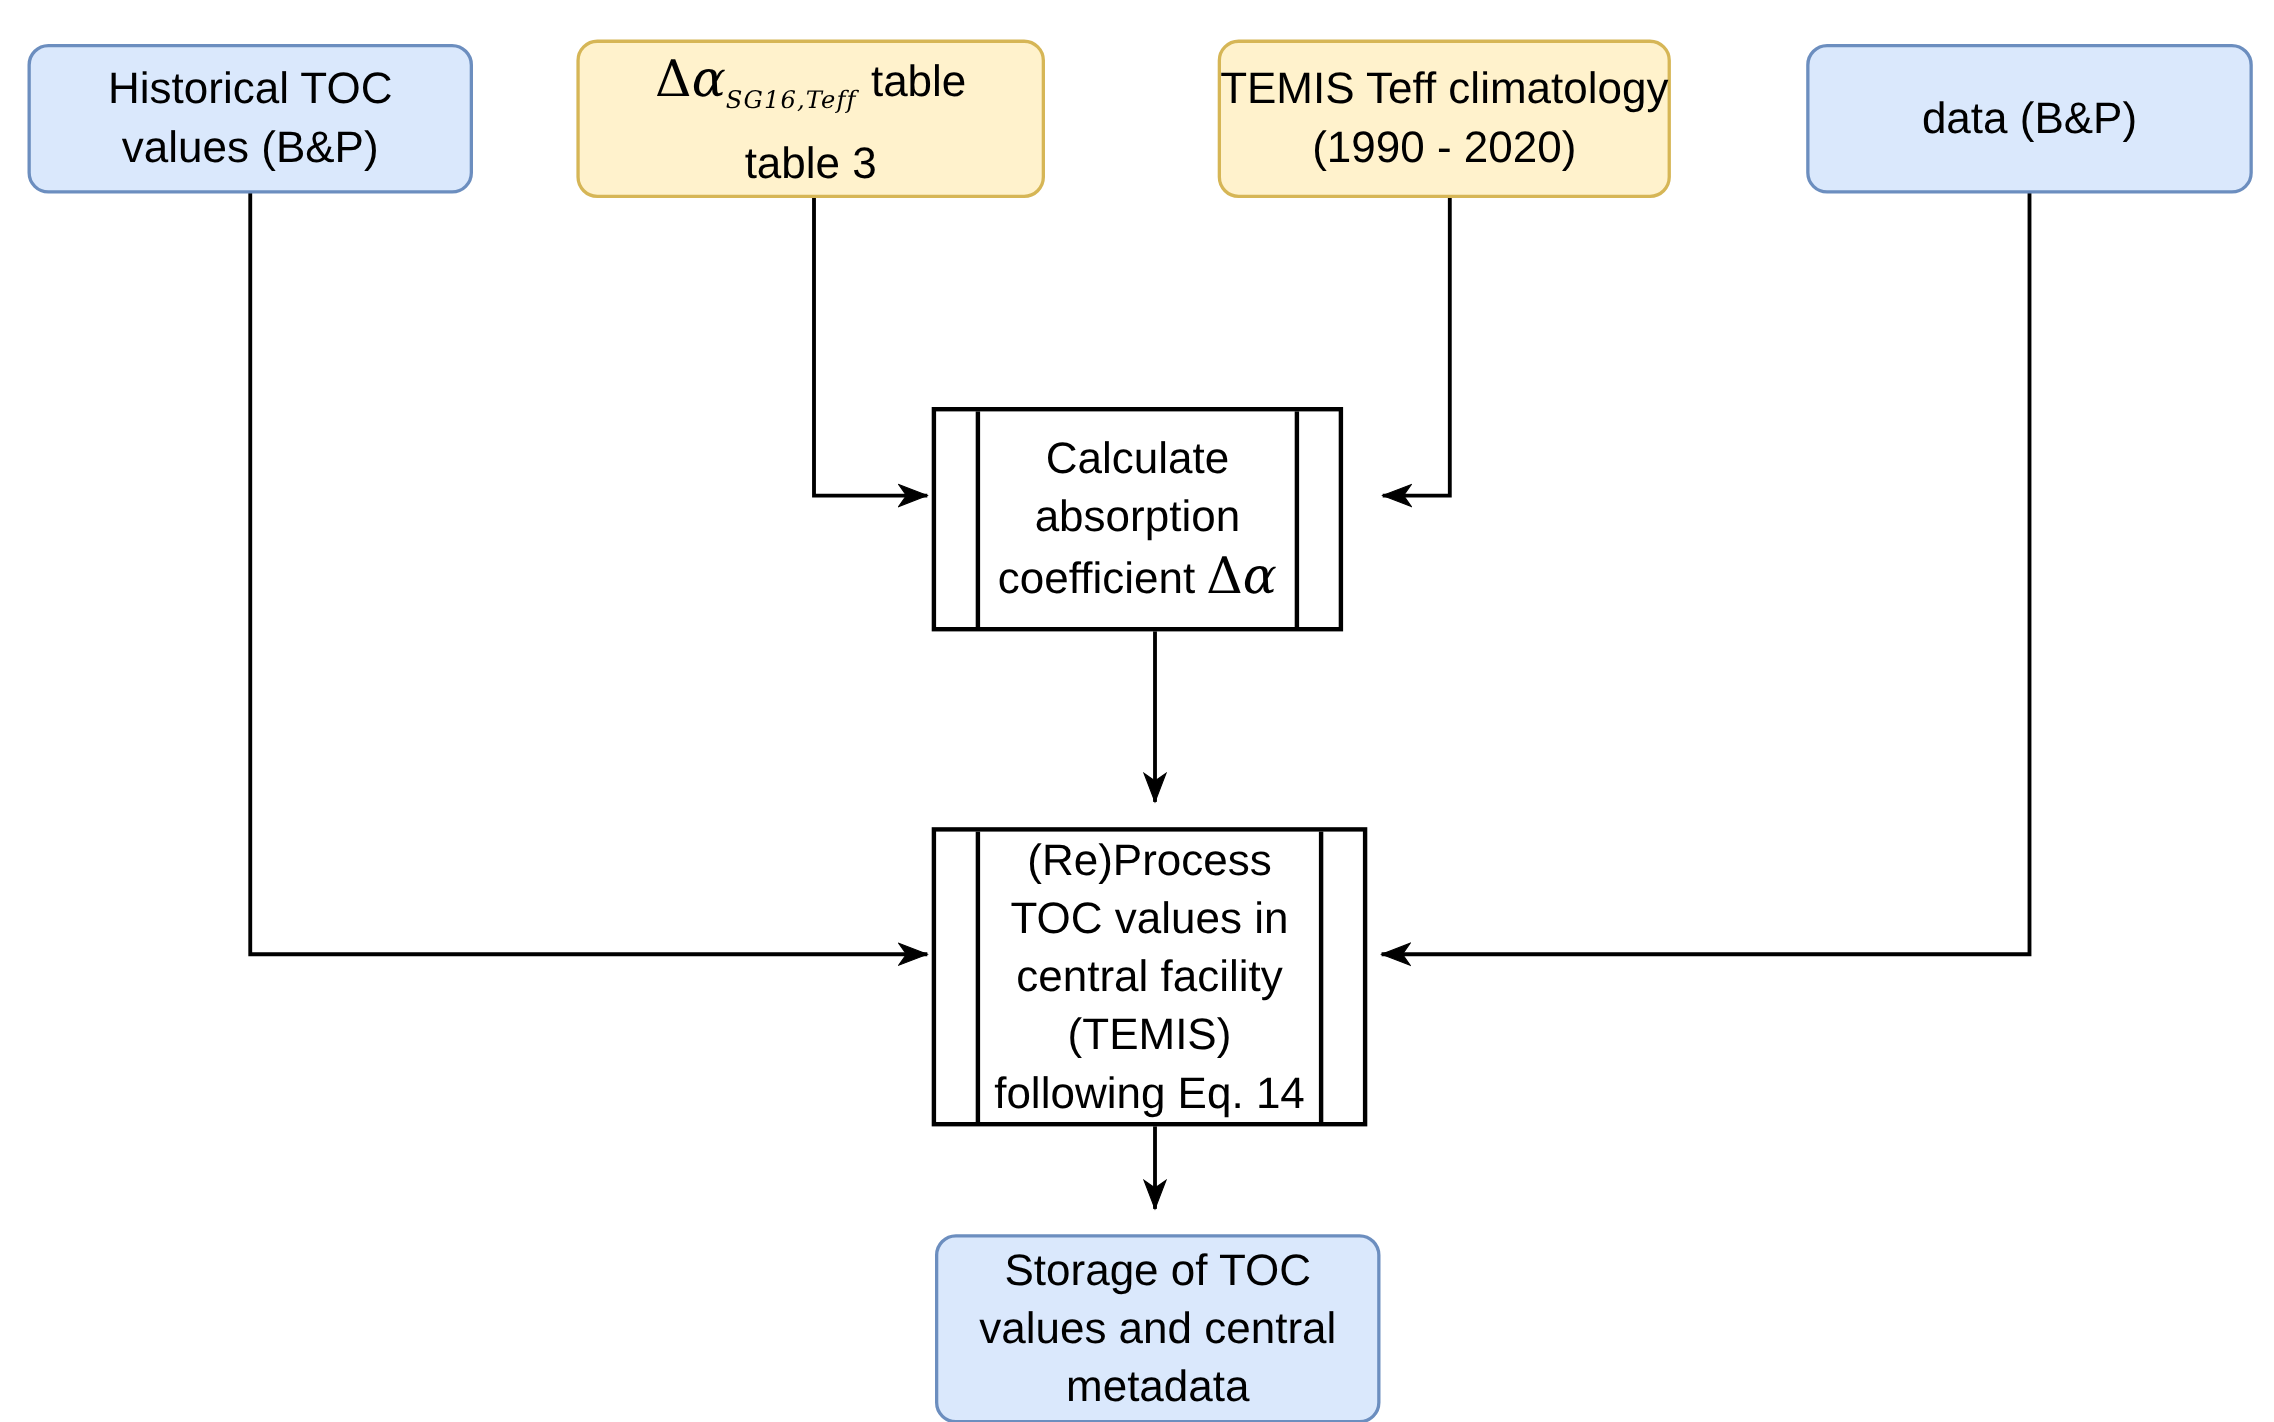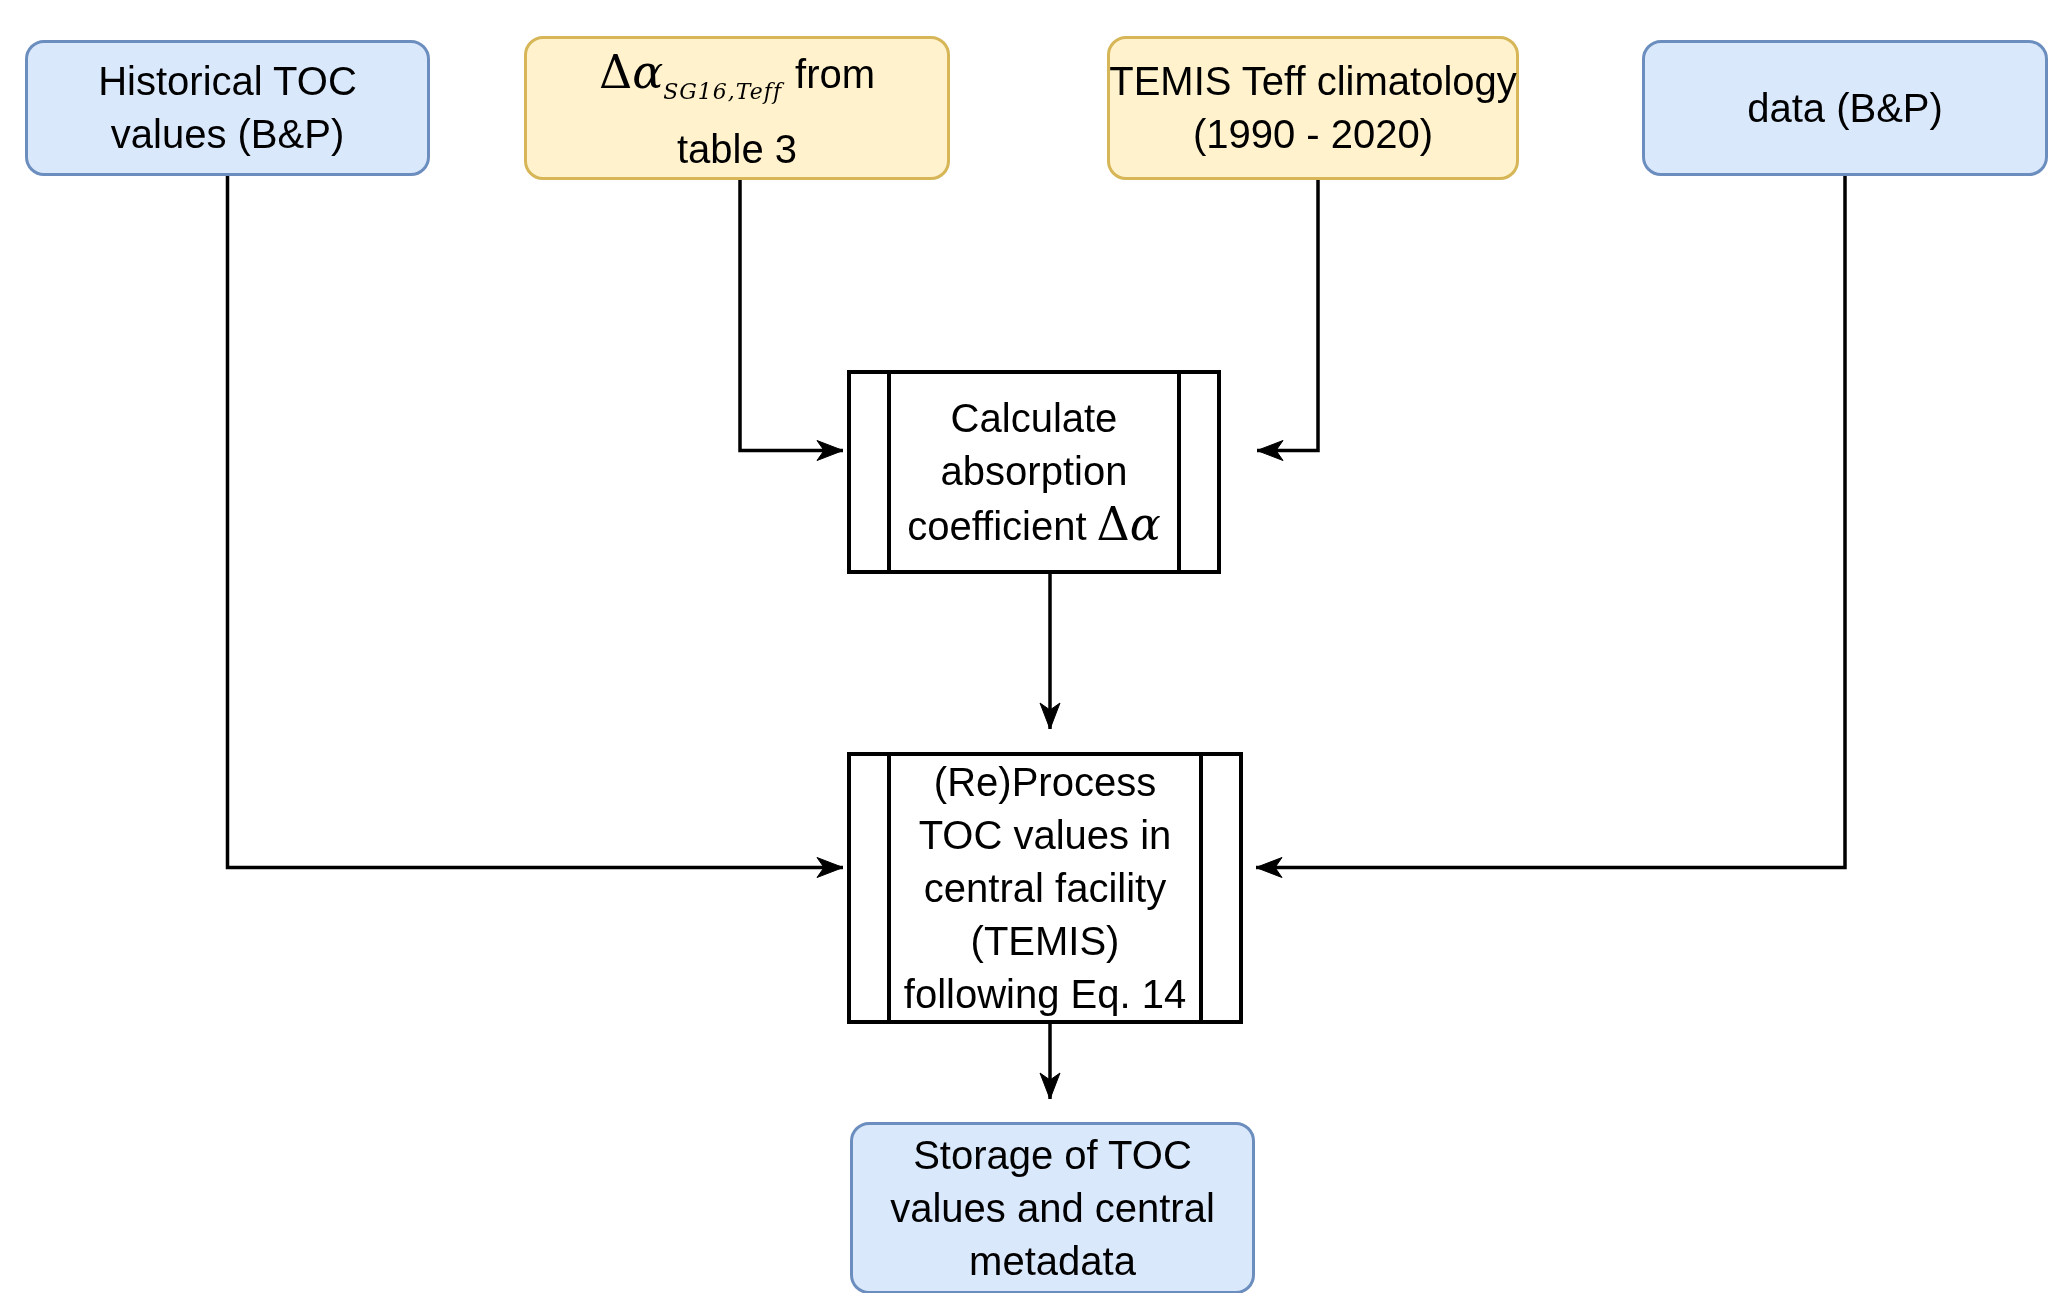--- a/index.html
+++ b/index.html
@@ -92,21 +92,21 @@
     <path d="M 1050 1004 L 1050 1099" fill="none" stroke="#000000" stroke-width="3.5" marker-end="url(#arrow)"></path>
   </svg>
 
   <div class="node rounded blue" style="left:25px; top:20px; width:405px; height:136px;">
     <div class="line">Historical TOC</div>
     <div class="line">values (B&amp;P)</div>
   </div>
 
   <div class="node rounded yellow" style="left:524px; top:16px; width:426px; height:144px;">
     <div class="line mathline">
-      <span class="math-upright">Δ</span><span class="math-italic">α</span><span class="math-sub">SG16,Teff</span><span class="after-math">from</span>
+      <span class="math-upright">Δ</span><span class="math-italic">α</span><span class="math-sub">SG16,Teff</span><span class="after-math">table</span>
     </div>
     <div class="line">table 3</div>
   </div>
 
   <div class="node rounded yellow" style="left:1107px; top:16px; width:412px; height:144px;">
     <div class="line">TEMIS Teff climatology</div>
     <div class="line">(1990 - 2020)</div>
   </div>
 
   <div class="node rounded blue" style="left:1642px; top:20px; width:406px; height:136px;">

